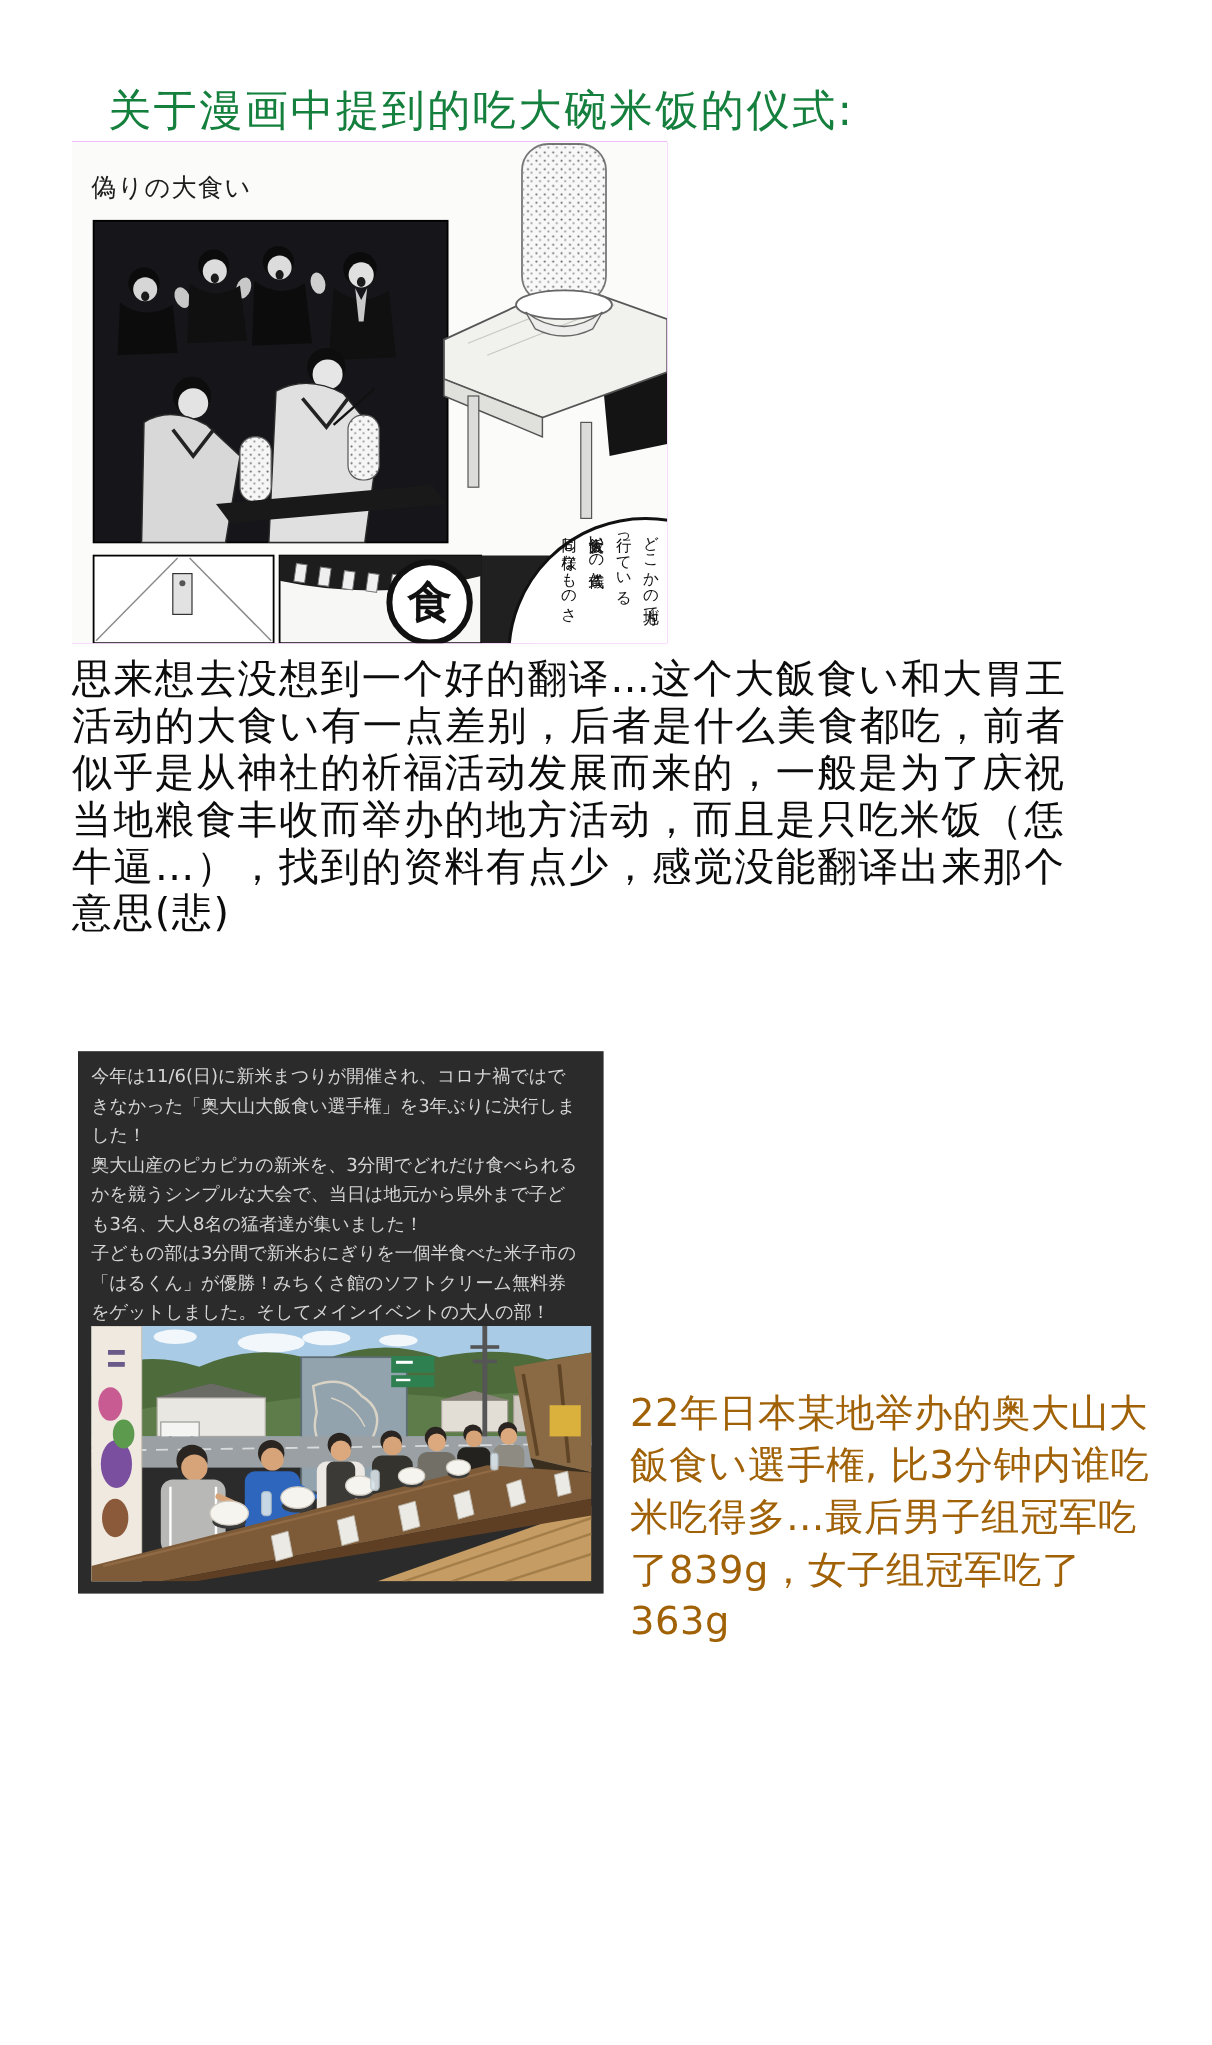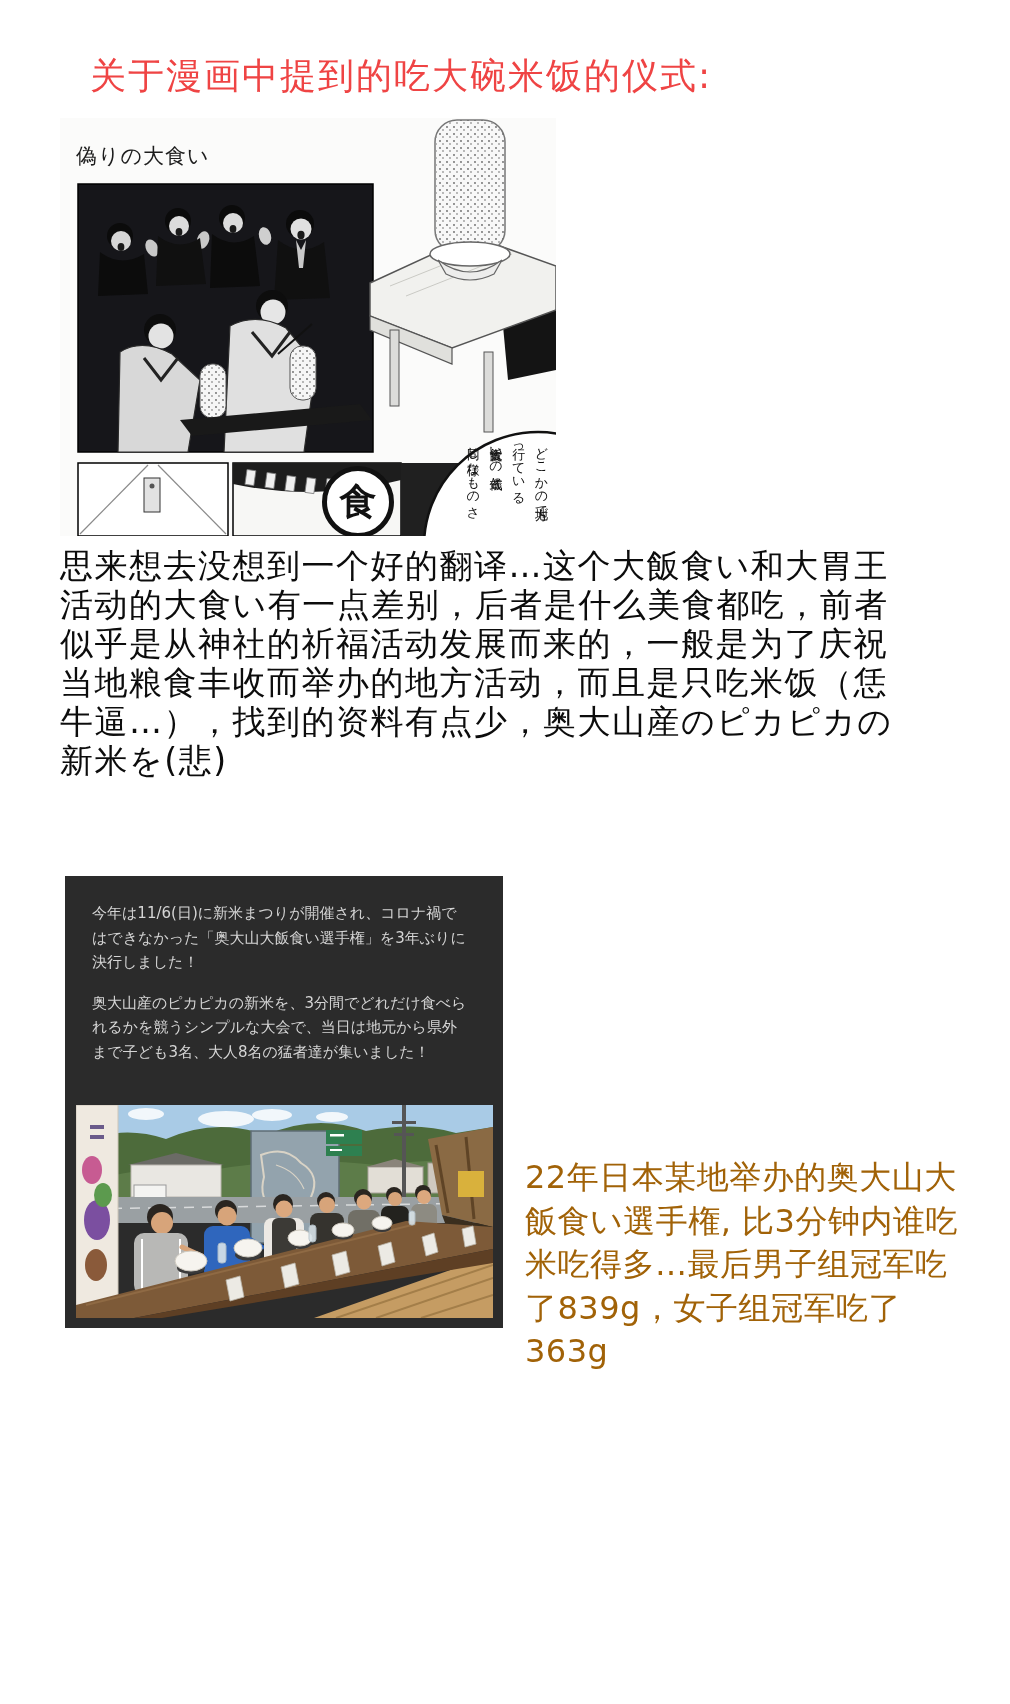--- a/index.html
+++ b/index.html
@@ -1,37 +1,37 @@
 <!DOCTYPE html>
 <html><head>
 <meta charset="utf-8">
 <style>
   html,body{margin:0;padding:0;background:#ffffff;}
   body{width:1010px;height:1704px;position:relative;font-family:"DejaVu Sans","Liberation Sans",sans-serif;color:#0a0a0a;}
   .abs{position:absolute;}
 
   
-  .page-title{left:90px;top:52px;font-size:36px;letter-spacing:2px;color:#ef4444;white-space:nowrap;}
+  .page-title{left:90px;top:68px;font-size:36px;letter-spacing:2px;color:#15803d;white-space:nowrap;}
 
   
   .manga{left:60px;top:118px;width:496px;height:418px;overflow:hidden;background:#d946ef;}
   .manga svg{display:block;}
   .manga-caption{left:16px;top:24px;font-size:21px;color:#1c1c1c;letter-spacing:1px;}
   .shoku-circle{left:262px;top:348px;width:62px;height:62px;border:5px solid #111;border-radius:50%;
     background:#fff;display:flex;align-items:center;justify-content:center;font-size:37px;font-weight:bold;color:#111;}
   .bubble-text{left:400px;top:320px;width:92px;height:98px;writing-mode:vertical-rl;
     font-size:13px;line-height:1.75;white-space:pre-line;color:#111;overflow:hidden;}
 
   
   .commentary{left:60px;top:546px;width:850px;font-size:33px;line-height:39px;letter-spacing:1.5px;color:#0c0c0c;}
 
   
   .darkbox{left:65px;top:876px;width:438px;height:452px;background:#2b2b2b;overflow:hidden;}
   .jp-text{left:11px;top:9px;width:408px;font-size:15px;line-height:24.5px;color:#d5d5d5;}
-  .jp-text p{margin:16px;padding:0;}
+  .jp-text p{margin:0;padding:0;}
   .event-photo{left:11px;top:229px;width:417px;height:213px;overflow:hidden;}
 
   
   .photo-caption{left:525px;top:1156px;width:438px;font-size:32px;line-height:43.5px;letter-spacing:0.5px;color:#a16207;}
 </style>
 </head>
 <body>
 
 <div class="abs page-title">关于漫画中提到的吃大碗米饭的仪式:</div>
 
@@ -128,26 +128,27 @@
   </svg>
 
   <div class="abs manga-caption">偽りの大食い</div>
   <div class="abs shoku-circle">食</div>
   <div class="abs bubble-text">どこかの地方で
 行っている
 大飯食いの儀式と
 同じ様なものさ</div>
 </div>
 
-<div class="abs commentary">思来想去没想到一个好的翻译…这个大飯食い和大胃王活动的大食い有一点差别，后者是什么美食都吃，前者似乎是从神社的祈福活动发展而来的，一般是为了庆祝当地粮食丰收而举办的地方活动，而且是只吃米饭（恁牛逼…），找到的资料有点少，奥大山産のピカピカの新米を(悲)</div>
+<div class="abs commentary">思来想去没想到一个好的翻译…这个大飯食い和大胃王活动的大食い有一点差别，后者是什么美食都吃，前者似乎是从神社的祈福活动发展而来的，一般是为了庆祝当地粮食丰收而举办的地方活动，而且是只吃米饭（恁牛逼…），找到的资料有点少，感觉没能翻译出来那个意思(悲)</div>
 
 <div class="abs darkbox">
   <div class="abs jp-text">
     <p>今年は11/6(日)に新米まつりが開催され、コロナ禍ではできなかった「奥大山大飯食い選手権」を3年ぶりに決行しました！</p>
     <p>奥大山産のピカピカの新米を、3分間でどれだけ食べられるかを競うシンプルな大会で、当日は地元から県外まで子ども3名、大人8名の猛者達が集いました！</p>
+    <p>子どもの部は3分間で新米おにぎりを一個半食べた米子市の「はるくん」が優勝！みちくさ館のソフトクリーム無料券をゲットしました。そしてメインイベントの大人の部！</p>
   </div>
 
   <div class="abs event-photo">
     <svg viewBox="0 0 417 213" width="417" height="213">
 
       <rect width="417" height="100" fill="#a9cbe6"></rect>
       <g fill="#ffffff" opacity="0.85">
         <ellipse cx="150" cy="14" rx="28" ry="8"></ellipse>
           <ellipse cx="196" cy="10" rx="20" ry="6"></ellipse>
         <ellipse cx="70" cy="9" rx="18" ry="6"></ellipse>

